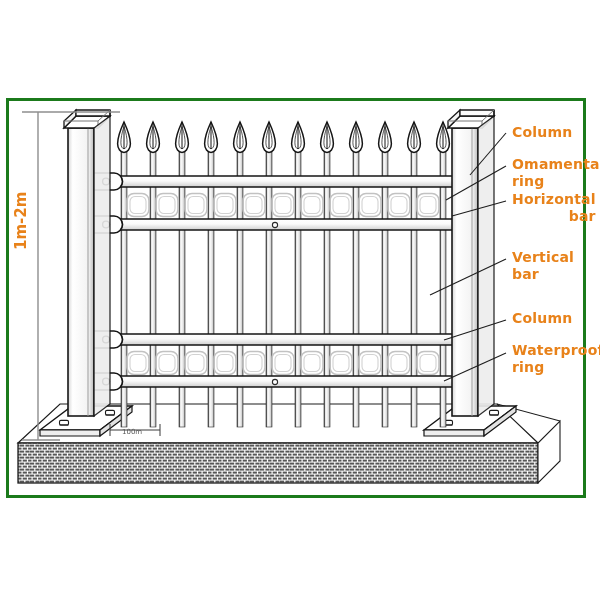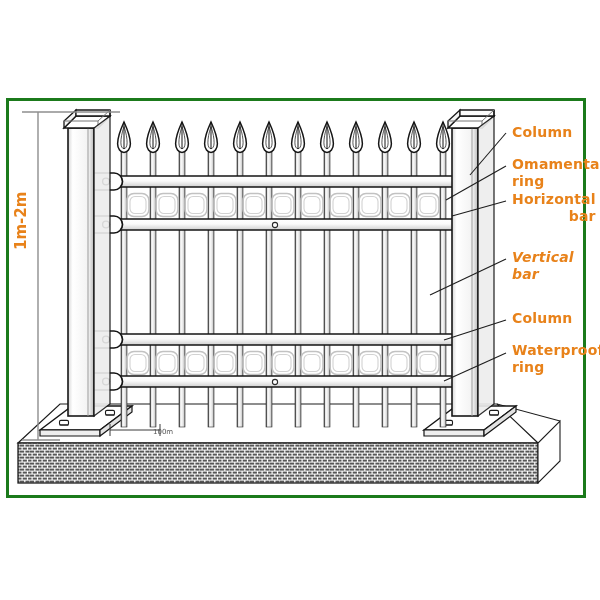--- a/index.html
+++ b/index.html
@@ -51,21 +51,20 @@
     transform-origin: left top;
     white-space: nowrap;
   }
   #dim-horiz {
     position: absolute;
     color: #555555;
     font-size: 7px;
     left: 122px;
     top: 428px;
     white-space: nowrap;
-    margin-left: 31px;
   }
 </style>
 </head>
 <body>
 
 <div id="page">
 
   <div id="frame"></div>
 
   <svg id="svg-root" width="600" height="600" viewBox="0 0 600 600">
@@ -387,21 +386,21 @@
   </svg>
 
   <div class="lbl" style="left:512px; top:124px;">Column</div>
 
   <div class="lbl" style="left:512px; top:156px;">Omamental
 ring</div>
 
   <div class="lbl" style="left:512px; top:191px;text-align:right;">Horizontal
 bar</div>
 
-  <div class="lbl" style="left:512px; top:249px;font-style:italic;">Vertical
+  <div class="lbl" style="left:512px; top:249px;">Vertical
 bar</div>
 
   <div class="lbl" style="left:512px; top:310px;">Column</div>
 
   <div class="lbl" style="left:512px; top:342px;">Waterproof
 ring</div>
 
   <div id="dim-vert">1m-2m</div>
 
   <div id="dim-horiz">100m</div>

